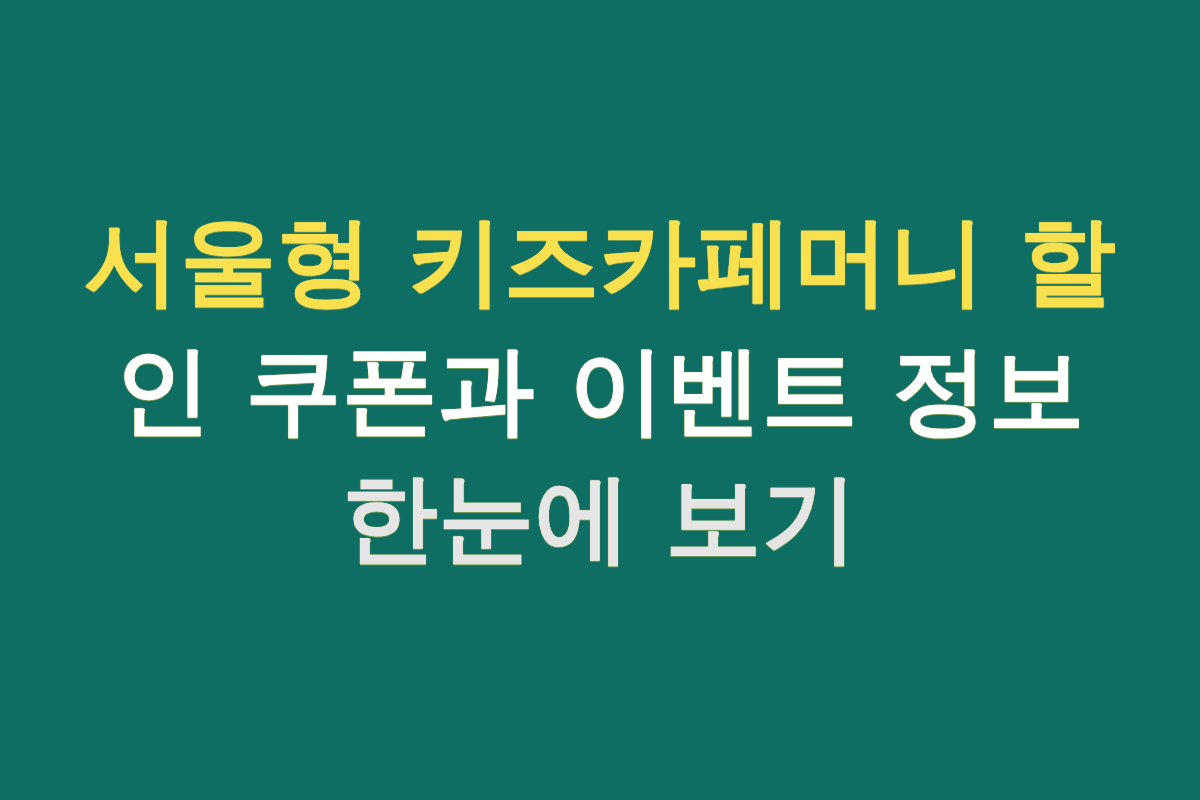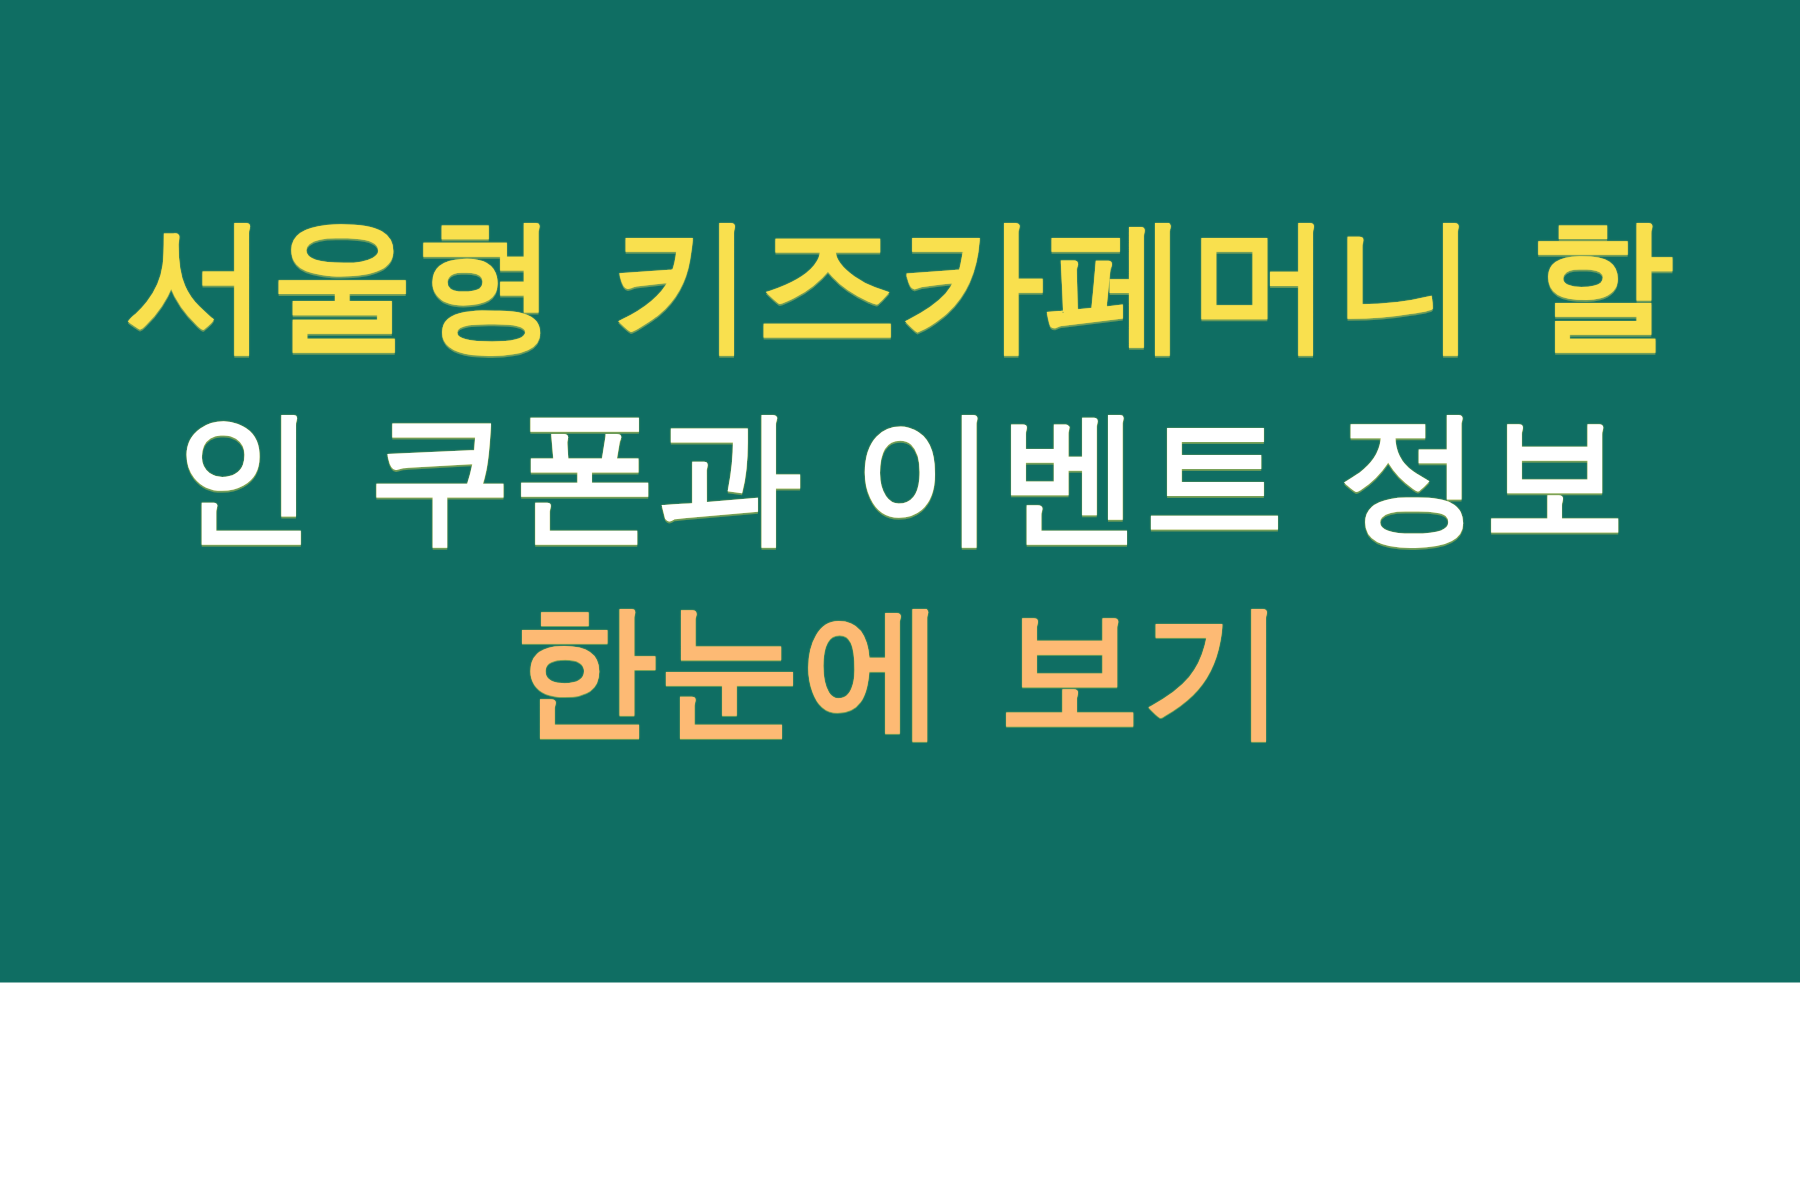--- a/index.html
+++ b/index.html
@@ -11,21 +11,21 @@
   body {
     width: 1200px;
     height: 800px;
     overflow: hidden;
     font-family: "DejaVu Sans", "Liberation Sans", sans-serif;
   }
 
   .banner {
     position: relative;
     width: 1200px;
-    height: 655px;
+    height: 800px;
     box-sizing: border-box;
     display: flex;
     flex-direction: column;
     align-items: center;
     justify-content: center;
     background-color: #0F6E63;
     overflow: hidden;
   }
 
   .title-block {
@@ -64,16 +64,16 @@
 <body>
 
 <div class="banner" style="background-color: rgb(15, 110, 99);">
 
   <div class="title-block">
 
     <span class="title-line title-line-1" style="color: rgb(249, 224, 78);">서울형 키즈카페머니 할</span>
 
     <span class="title-line title-line-2" style="color: #ffffff;">인 쿠폰과 이벤트 정보</span>
 
-    <span class="title-line title-line-3" style="color: #fdba74;">한눈에 보기</span>
+    <span class="title-line title-line-3" style="color: #e5e5e5;">한눈에 보기</span>
 
   </div>
 </div>
 
 </body></html>

